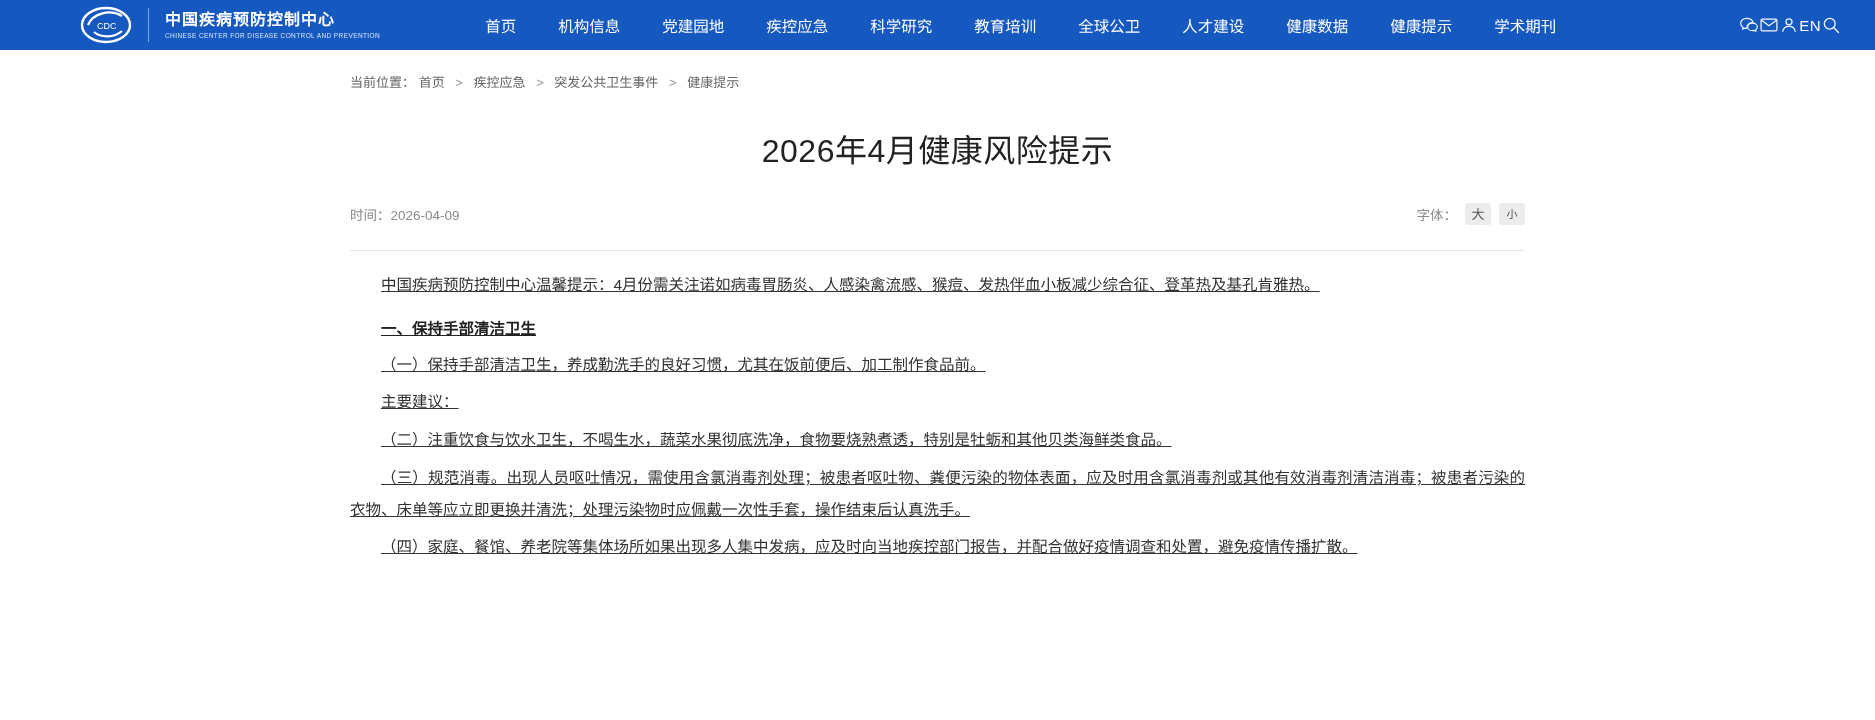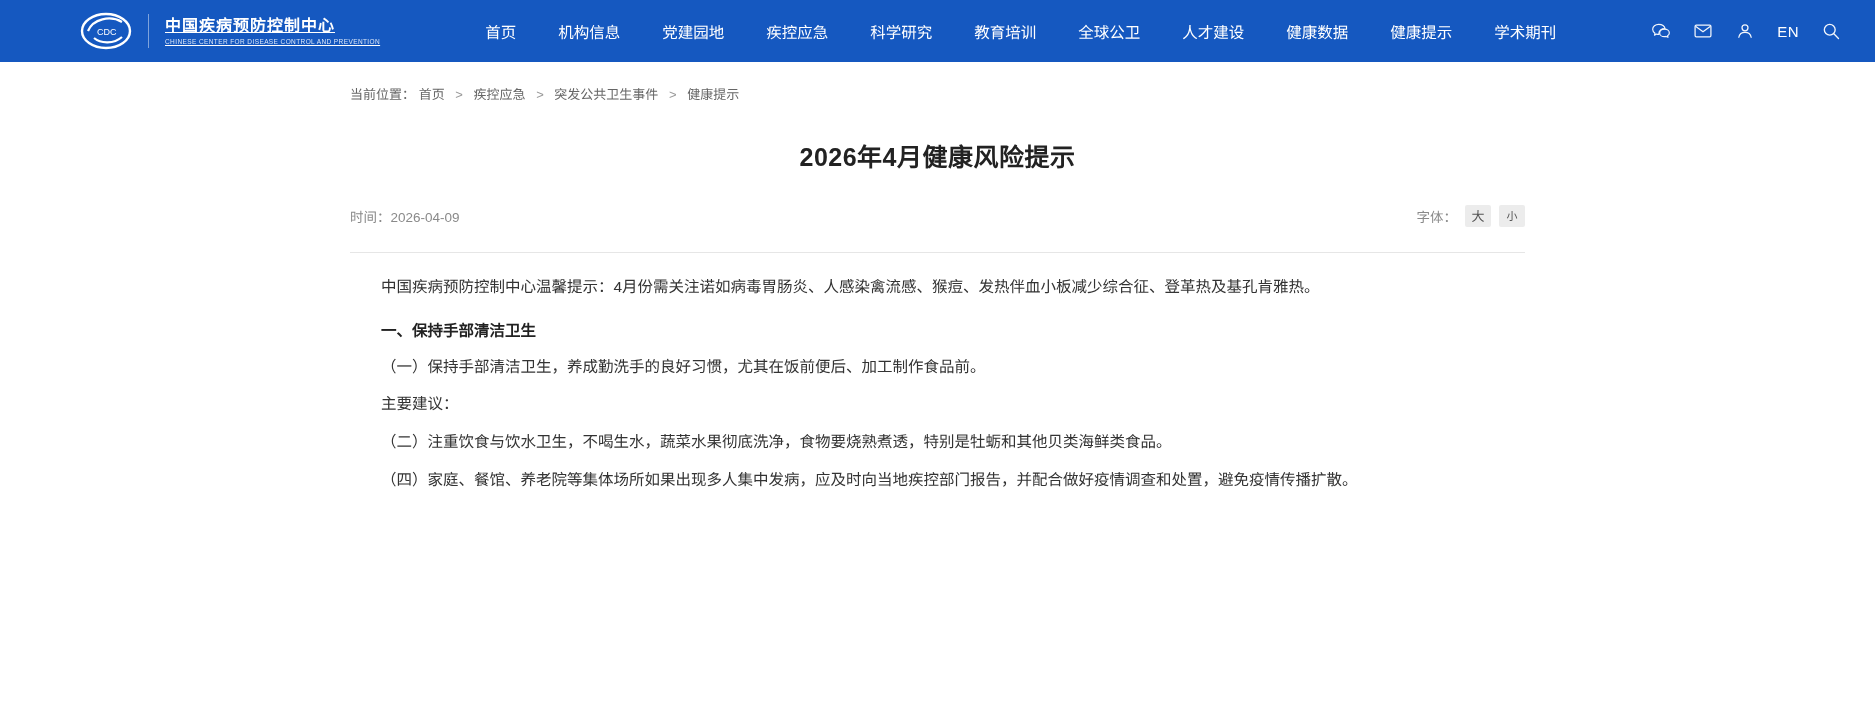--- a/index.html
+++ b/index.html
@@ -13,21 +13,21 @@
   }
   body {
     width: 1875px;
     min-height: 720px;
     overflow-x: hidden;
   }
 
   
   .site-header {
     background: #1558c0;
-    height: 62px;
+    height: 50px;
     display: flex;
     align-items: center;
     padding: 0 34px 0 80px;
     color: #ffffff;
   }
   .brand {
     display: flex;
     align-items: center;
     gap: 10px;
     flex: 0 0 auto;
@@ -35,21 +35,20 @@
   .brand-logo {
     width: 56px;
     height: 42px;
     display: block;
   }
   .brand-text {
     display: flex;
     flex-direction: column;
     justify-content: center;
     line-height: 1.1;
-    text-decoration: underline;
   }
   .brand-cn {
     font-size: 16px;
     letter-spacing: 1px;
     font-weight: 700;
     color: #ffffff;
     white-space: nowrap;
   }
   .brand-en {
     font-size: 6.5px;
@@ -77,21 +76,20 @@
     color: #ffffff;
     padding: 8px 21px;
     white-space: nowrap;
     cursor: pointer;
     text-decoration: none;
   }
 
   .header-tools {
     display: flex;
     align-items: center;
-    gap: 22px;
     flex: 0 0 auto;
     margin-left: 10px;
     justify-content: flex-end;
   }
   .tool-icon {
     width: 20px;
     height: 20px;
     display: block;
     cursor: pointer;
     opacity: 0.95;
@@ -123,22 +121,22 @@
   .breadcrumb .sep { margin: 0 7px; color: #999999; }
 
   
   .article {
     max-width: 1175px;
     margin: 0 auto;
     padding: 0 0 60px 0;
   }
   .article-title {
     text-align: center;
-    font-size: 25px;
-    font-weight: 700;
+    font-size: 32px;
+    font-weight: 400;
     color: #222222;
     margin: 34px 0 0 0;
     letter-spacing: 0.5px;
   }
   .article-meta {
     display: flex;
     align-items: center;
     justify-content: space-between;
     gap: 60px;
     margin-top: 32px;
@@ -176,20 +174,21 @@
   .content {
     font-size: 15.5px;
     line-height: 2.05;
     color: #333333;
     margin-top: 18px;
   }
   .content p {
     margin: 0 0 6px 0;
     text-indent: 2em;
     text-align: justify;
+    text-decoration: underline;
   }
   .content p.heading {
     font-weight: 700;
     color: #222222;
     margin-top: 12px;
     margin-bottom: 4px;
   }
 </style>
 </head>
 <body>
@@ -274,15 +273,16 @@
   </div>
 
   <hr class="divider">
 
   <div class="content">
     <p>中国疾病预防控制中心温馨提示：4月份需关注诺如病毒胃肠炎、人感染禽流感、猴痘、发热伴血小板减少综合征、登革热及基孔肯雅热。</p>
     <p class="heading">一、保持手部清洁卫生</p>
     <p>（一）保持手部清洁卫生，养成勤洗手的良好习惯，尤其在饭前便后、加工制作食品前。</p>
     <p>主要建议：</p>
     <p>（二）注重饮食与饮水卫生，不喝生水，蔬菜水果彻底洗净，食物要烧熟煮透，特别是牡蛎和其他贝类海鲜类食品。</p>
+    <p>（三）规范消毒。出现人员呕吐情况，需使用含氯消毒剂处理；被患者呕吐物、粪便污染的物体表面，应及时用含氯消毒剂或其他有效消毒剂清洁消毒；被患者污染的衣物、床单等应立即更换并清洗；处理污染物时应佩戴一次性手套，操作结束后认真洗手。</p>
     <p>（四）家庭、餐馆、养老院等集体场所如果出现多人集中发病，应及时向当地疾控部门报告，并配合做好疫情调查和处置，避免疫情传播扩散。</p>
   </div>
 </main>
 
 </body></html>

